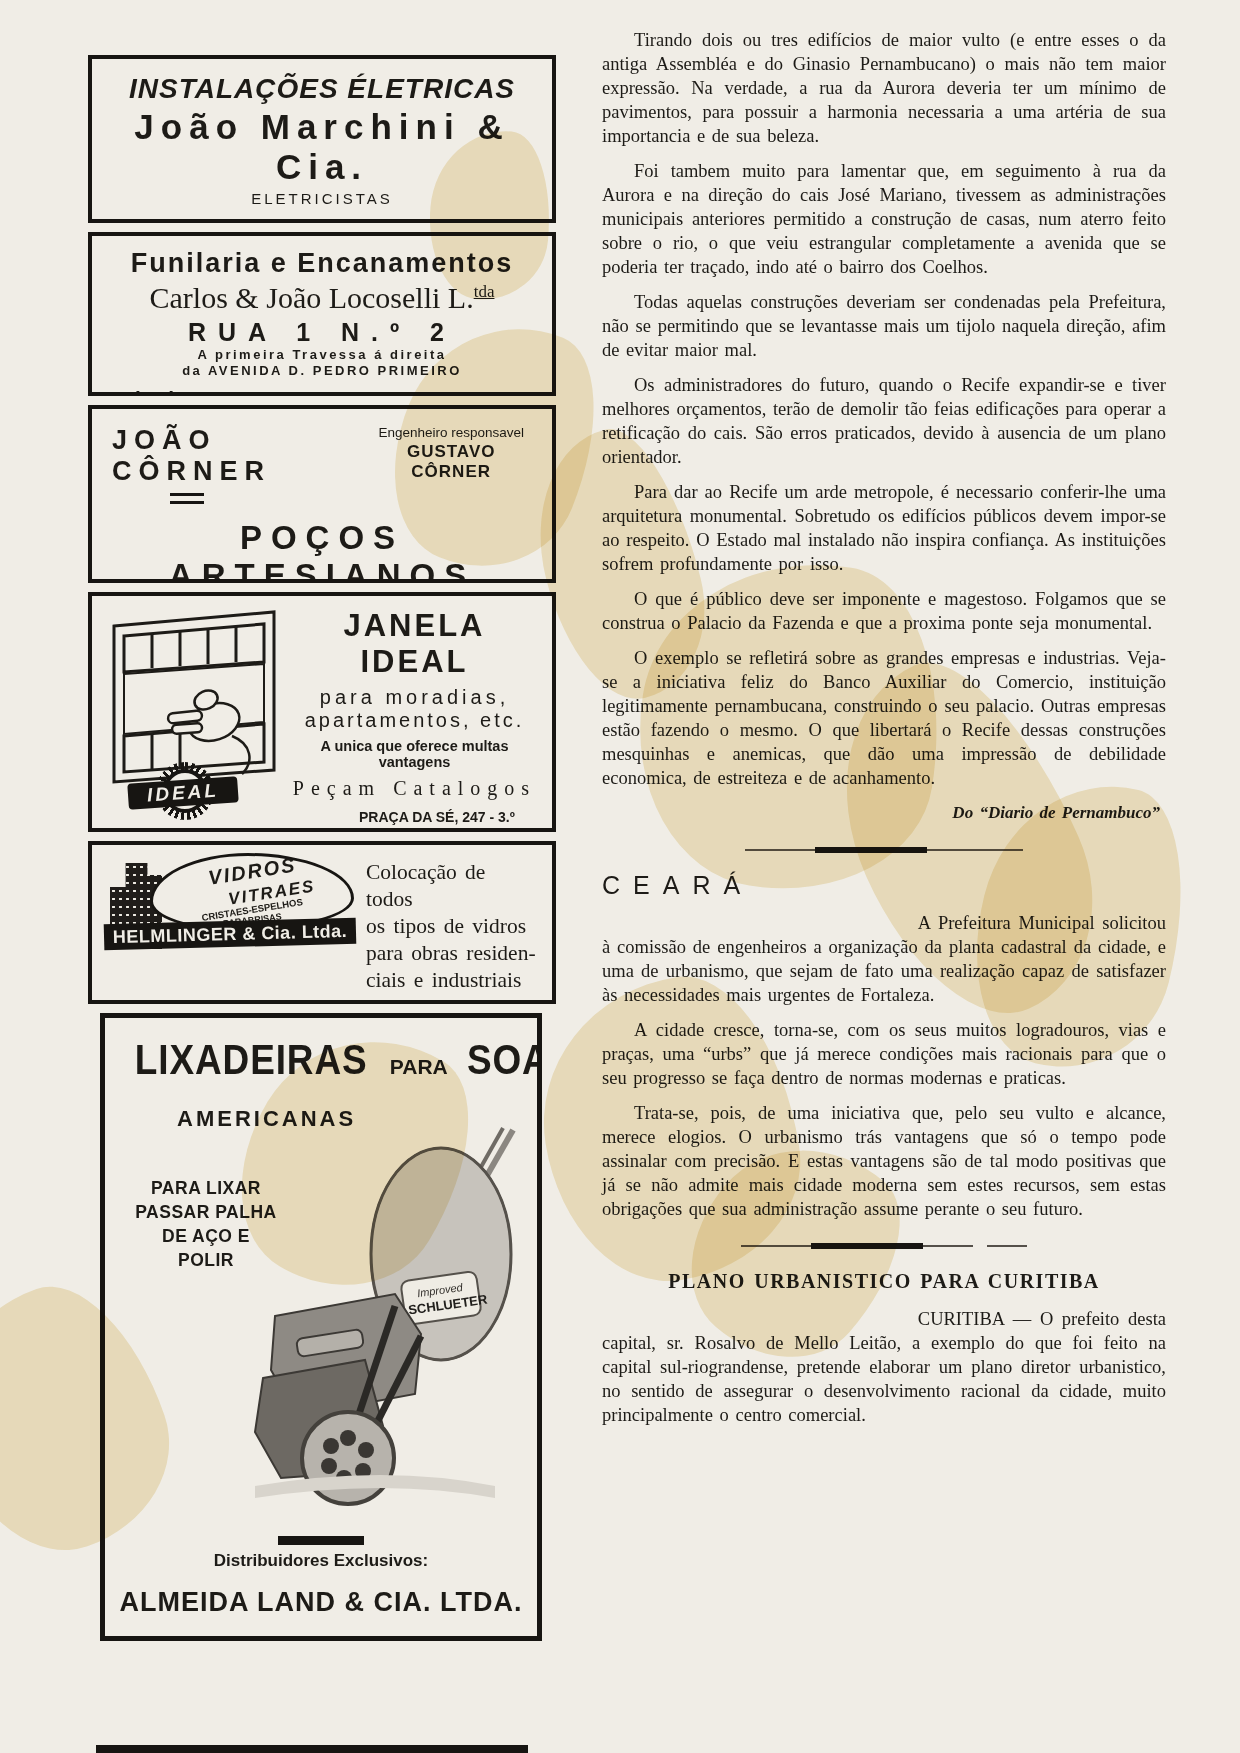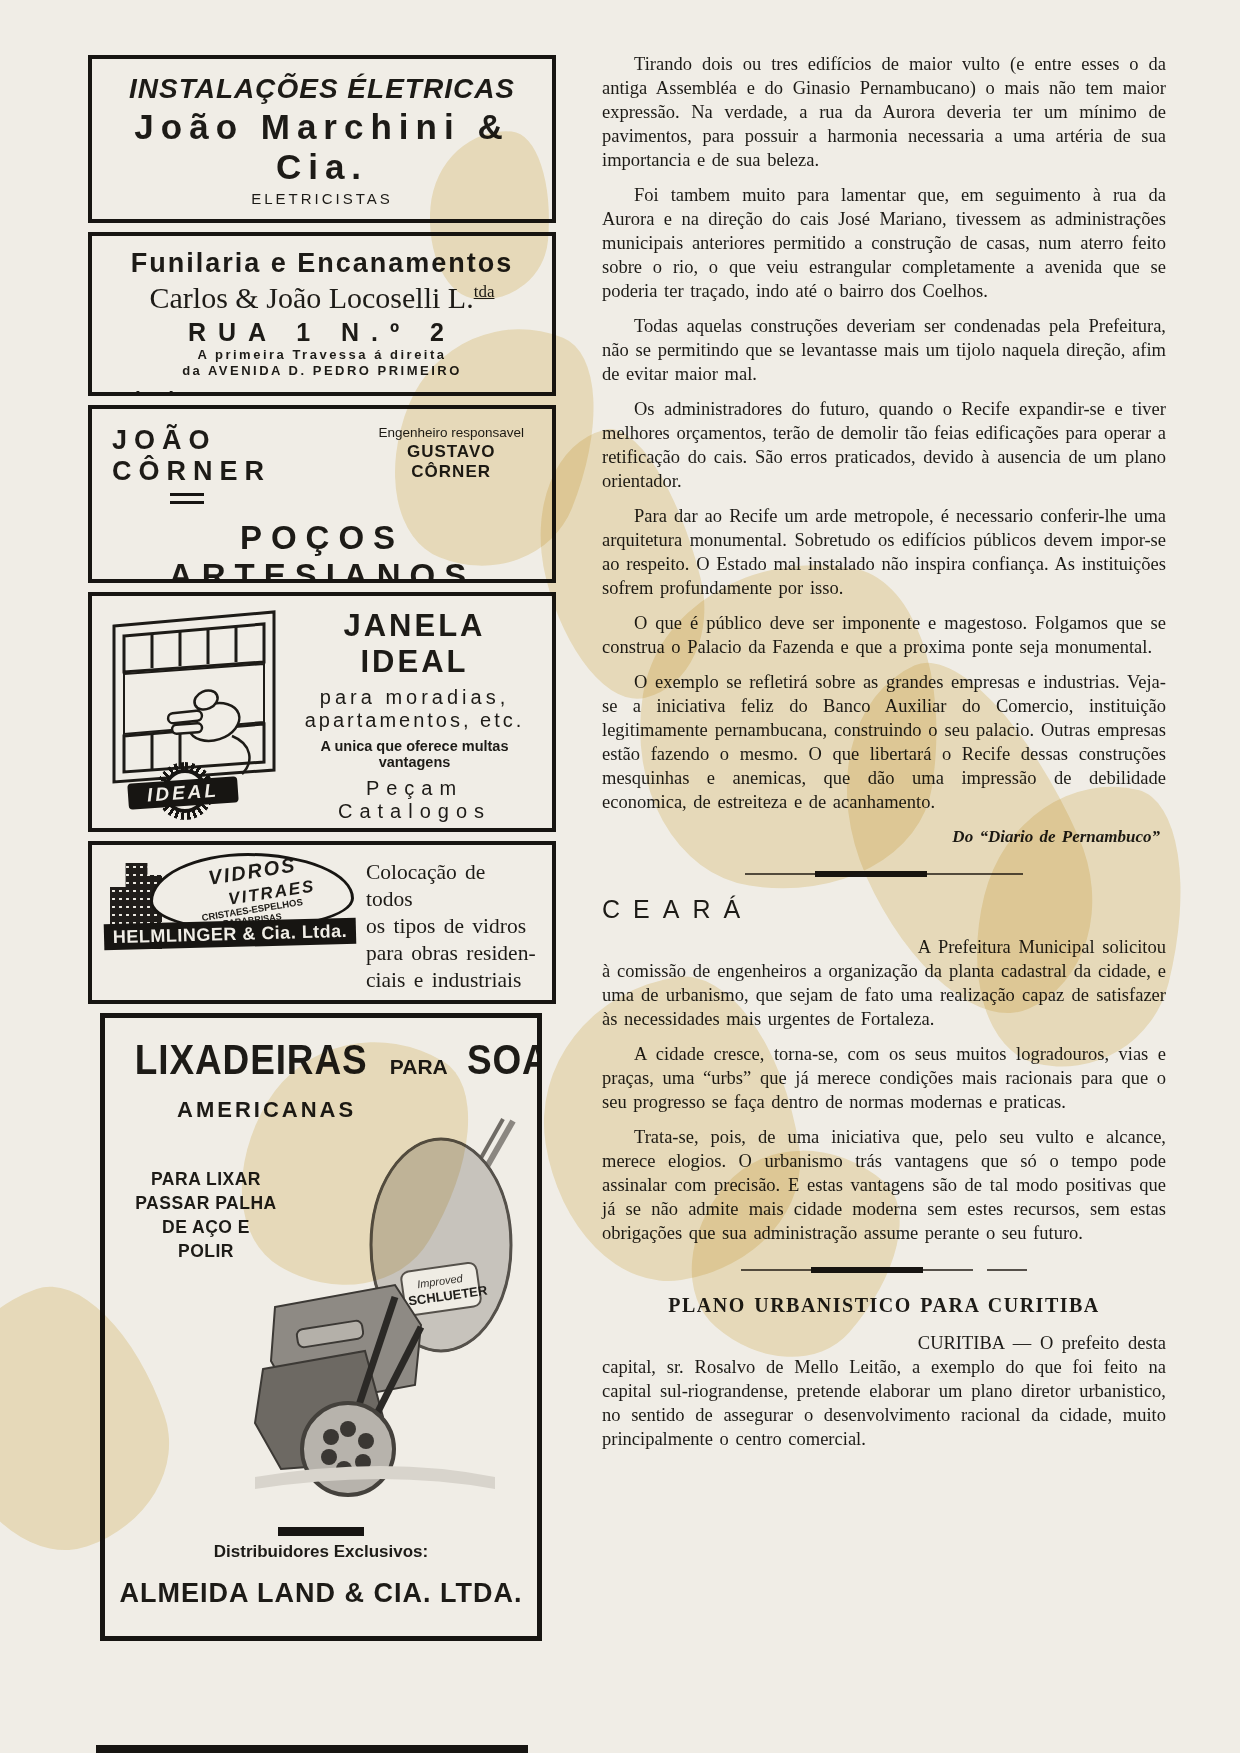--- a/index.html
+++ b/index.html
@@ -3,21 +3,21 @@
 <meta charset="utf-8">
 <style>
   html,body{margin:0;padding:0;background:#d8d4cb;}
   .page{position:relative;width:1240px;height:1753px;background:#f0ede6;overflow:hidden;
         color:#1d1b17;font-family:"Liberation Serif","DejaVu Serif",serif;}
   
   .stain{position:absolute;background:#ecd9a4;mix-blend-mode:multiply;opacity:.55;
          border-radius:62% 38% 55% 45% / 48% 62% 38% 52%;pointer-events:none;z-index:6;}
   
   .left-col{position:absolute;left:88px;top:55px;width:468px;z-index:2;}
-  .right-col{position:absolute;left:602px;top:52px;width:564px;z-index:2;
+  .right-col{position:absolute;left:602px;top:28px;width:564px;z-index:2;
              font-size:18.5px;line-height:24px;word-spacing:2px;}
   
   .ad{border:4px solid #171512;margin-bottom:9px;box-sizing:border-box;overflow:hidden;
       font-family:"Liberation Sans","DejaVu Sans",sans-serif;position:relative;}
   
   .ad-marchini{height:168px;padding:14px 22px 10px;}
   .m-title{font-style:italic;font-weight:bold;font-size:28px;text-align:center;letter-spacing:1px;}
   .m-company{font-weight:bold;font-size:35px;text-align:center;letter-spacing:7px;margin-top:2px;}
   .m-role{font-size:15px;text-align:center;letter-spacing:3px;margin-top:3px;}
   .m-row{display:flex;justify-content:space-between;font-size:27px;letter-spacing:2px;margin-top:14px;}
@@ -49,21 +49,21 @@
            background:repeating-conic-gradient(#171512 0 7deg,transparent 7deg 14deg);}
   .j-burst::after{content:"";position:absolute;inset:7px;border-radius:50%;border:4px solid #171512;background:#f0ede6;}
   .j-plaque{position:absolute;left:0;top:14px;width:110px;height:26px;background:#171512;border-radius:4px;
             transform:rotate(-4deg);color:#f0ede6;font-weight:bold;font-style:italic;font-size:19px;
             letter-spacing:3px;text-align:center;line-height:26px;}
   .j-text{flex:1;text-align:center;padding-top:4px;}
   .j-title{font-weight:bold;font-size:31px;letter-spacing:3px;}
   .j-l1{font-size:20px;letter-spacing:4px;margin-top:6px;}
   .j-l2{font-size:20px;letter-spacing:3px;}
   .j-l3{font-weight:bold;font-size:14.5px;margin-top:6px;}
-  .j-l4{font-size:20px;letter-spacing:7px;margin-top:7px;}
+  .j-l4{font-size:20px;letter-spacing:7px;margin-top:7px;font-family:Liberation Serif, serif;}
   .j-addr{font-weight:bold;font-size:14px;line-height:19px;margin-top:8px;text-align:left;padding-left:72px;}
   
   .ad-helmlinger{height:163px;padding:8px 12px;}
   .h-top{display:flex;}
   .h-logo{width:252px;height:96px;position:relative;flex:none;}
   .h-tower{position:absolute;left:6px;bottom:0;width:52px;height:86px;background:#201d1a;
            background-image:radial-gradient(circle,#efece4 1.1px,transparent 1.5px);
            background-size:7px 8px;clip-path:polygon(0 28%,30% 28%,30% 0,72% 0,72% 14%,100% 14%,100% 100%,0 100%);}
   .h-bubble{position:absolute;left:46px;top:0;width:198px;height:72px;border:3px solid #171512;
             background:#f0ede6;border-radius:48% 52% 58% 42%/62% 58% 42% 38%;
@@ -74,21 +74,21 @@
   .h-b4{font-weight:bold;font-size:9px;transform:rotate(-7deg);}
   .h-banner{position:absolute;left:0;bottom:2px;width:252px;height:26px;background:#171512;color:#f0ede6;
             font-weight:bold;font-size:18px;text-align:center;line-height:26px;transform:rotate(-1.5deg);letter-spacing:.5px;}
   .h-text{flex:1;font-family:"Liberation Serif",serif;font-size:21.5px;line-height:27px;padding:6px 0 0 10px;word-spacing:3px;}
   .h-mid{display:flex;justify-content:space-between;align-items:center;margin-top:4px;}
   .h-importers{font-weight:bold;font-size:16px;letter-spacing:2px;margin-left:58px;}
   
   .ad-lixadeiras{height:628px;padding:18px 14px 10px;margin-left:12px;margin-right:14px;border-width:5px;}
   .x-titlerow{text-align:center;white-space:nowrap;}
   .x-big{font-weight:bold;font-size:42px;letter-spacing:1px;display:inline-block;transform:scaleX(.88);}
-  .x-small{font-weight:bold;font-size:21px;display:inline-block;margin:8px 2px;}
+  .x-small{font-weight:bold;font-size:21px;display:inline-block;margin:17px 2px;}
   .x-sub{font-weight:bold;font-size:22px;letter-spacing:3px;margin:10px 0 0 58px;}
   .x-stage{position:relative;height:398px;}
   .x-uses{position:absolute;left:8px;top:44px;width:158px;text-align:center;
           font-weight:bold;font-size:17.5px;line-height:24px;letter-spacing:.5px;}
   .x-machine{position:absolute;right:-2px;top:-6px;}
   .x-note1{font-weight:bold;font-size:19px;text-align:center;letter-spacing:1px;}
   .x-note2{font-weight:bold;font-size:20px;text-align:center;letter-spacing:1px;}
   .x-bar{width:86px;height:9px;background:#171512;margin:6px auto 6px;}
   .x-distlabel{font-weight:bold;font-size:17px;text-align:center;}
   .x-dist{font-weight:bold;font-size:27px;text-align:center;letter-spacing:1px;margin-top:16px;}

